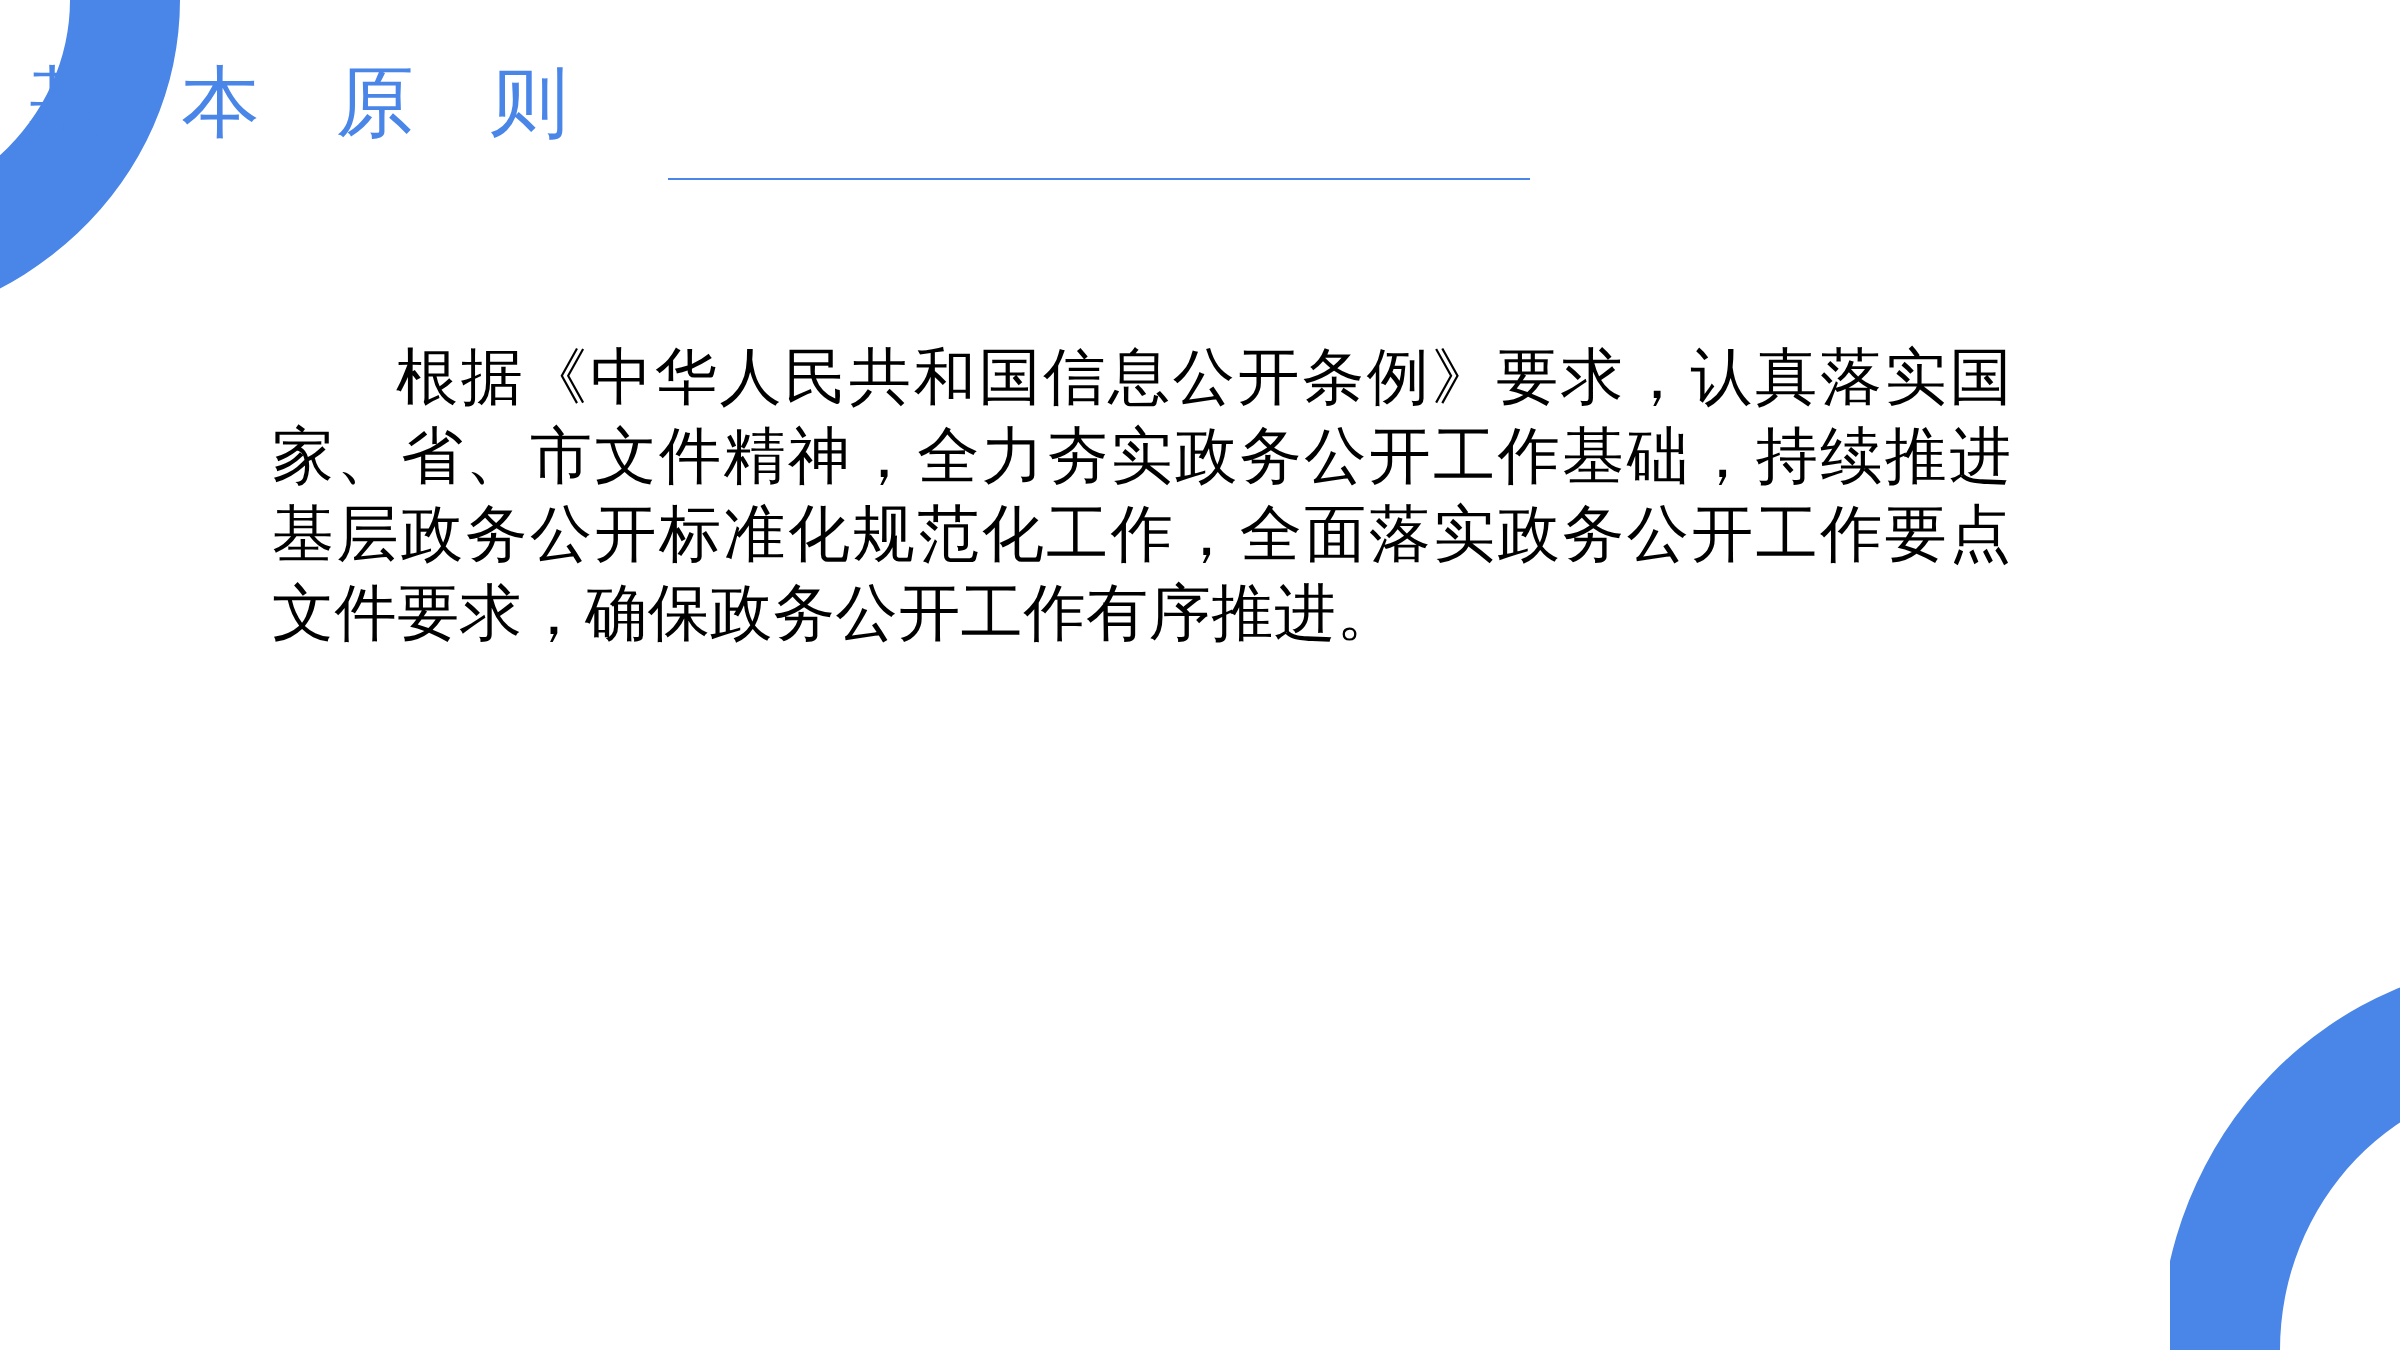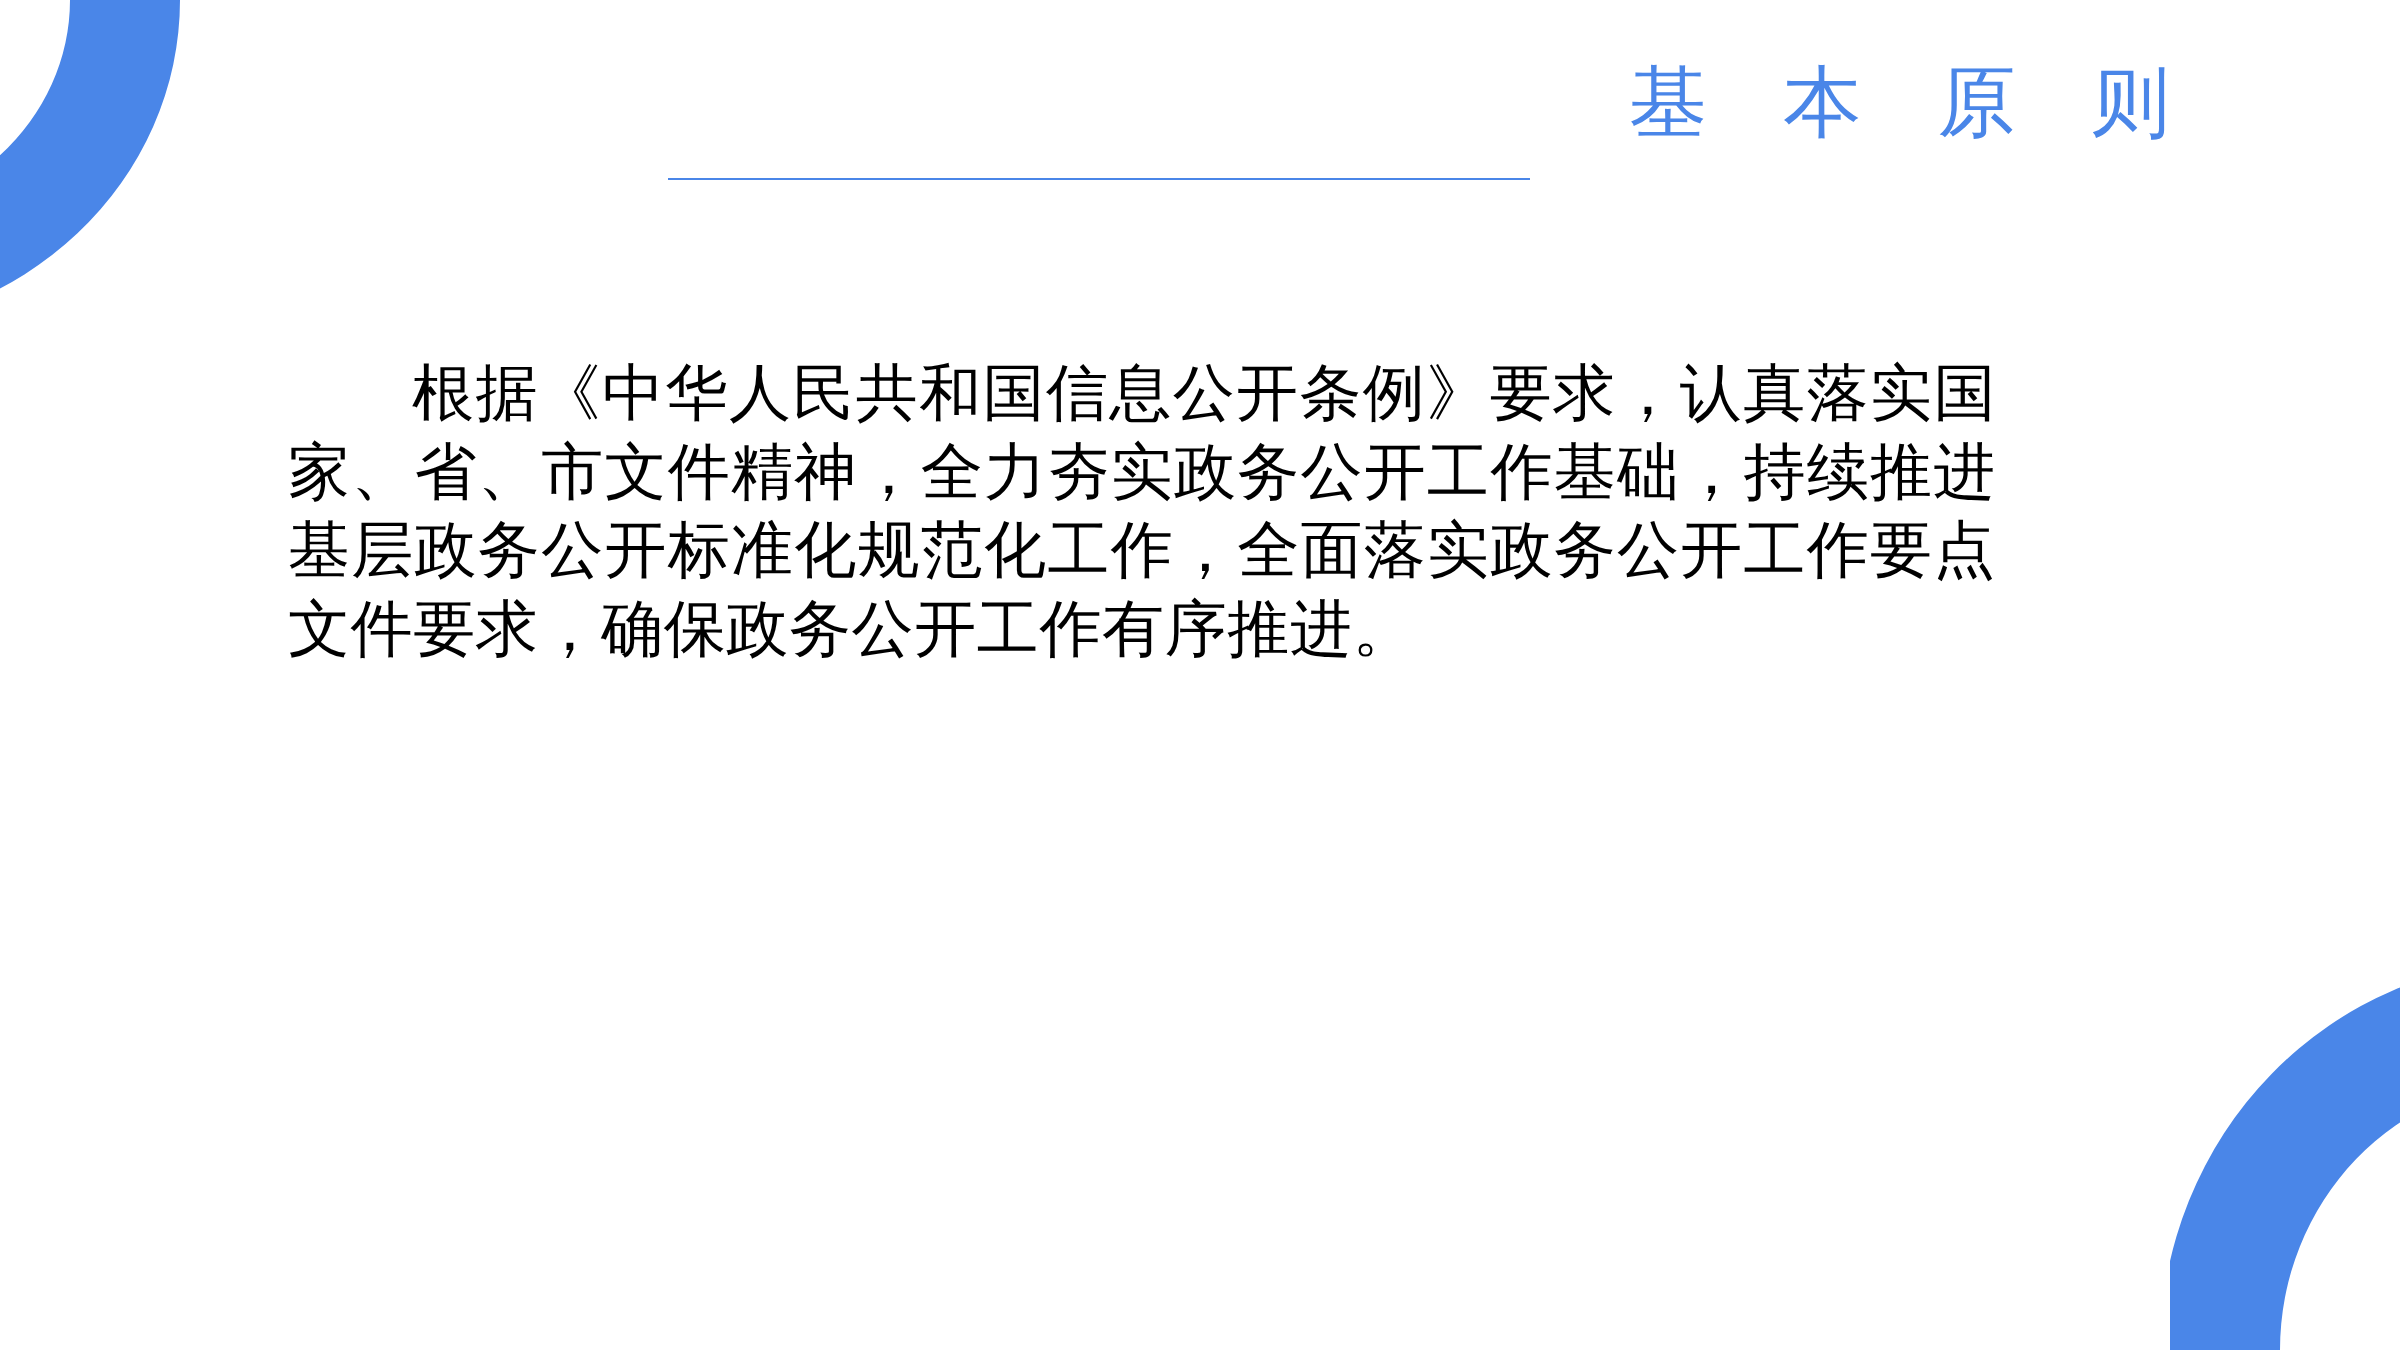--- a/index.html
+++ b/index.html
@@ -59,21 +59,21 @@
     border-radius: 50%;
     box-sizing: border-box;
   }
 
   
   .title-block {
     position: absolute;
     left: 0;
     top: 60px;
     width: 2197px;
-    text-align: right;
+    text-align: left;
   }
   .slide-title {
     font-family: "Liberation Sans", "DejaVu Sans", sans-serif;
     font-size: 78px;
     line-height: 1.1;
     color: #4a86e8;
     letter-spacing: 0.35em;
     text-indent: 0.35em;
     font-weight: 400;
     white-space: pre;
@@ -93,21 +93,21 @@
     width: 1740px;
   }
   .body-text {
     font-family: "Liberation Sans", "DejaVu Sans", sans-serif;
     font-size: 62px;
     line-height: 1.27;
     color: #000000;
     text-align: justify;
     text-justify: inter-ideograph;
     text-indent: 2em;
-    margin: 16px;
+    margin: 0;
     letter-spacing: 0.01em;
   }
 </style>
 </head>
 <body>
 
 <div id="slide">
 
   <div class="corner-tl-wrap">
     <div class="corner-tl-arc"></div>

